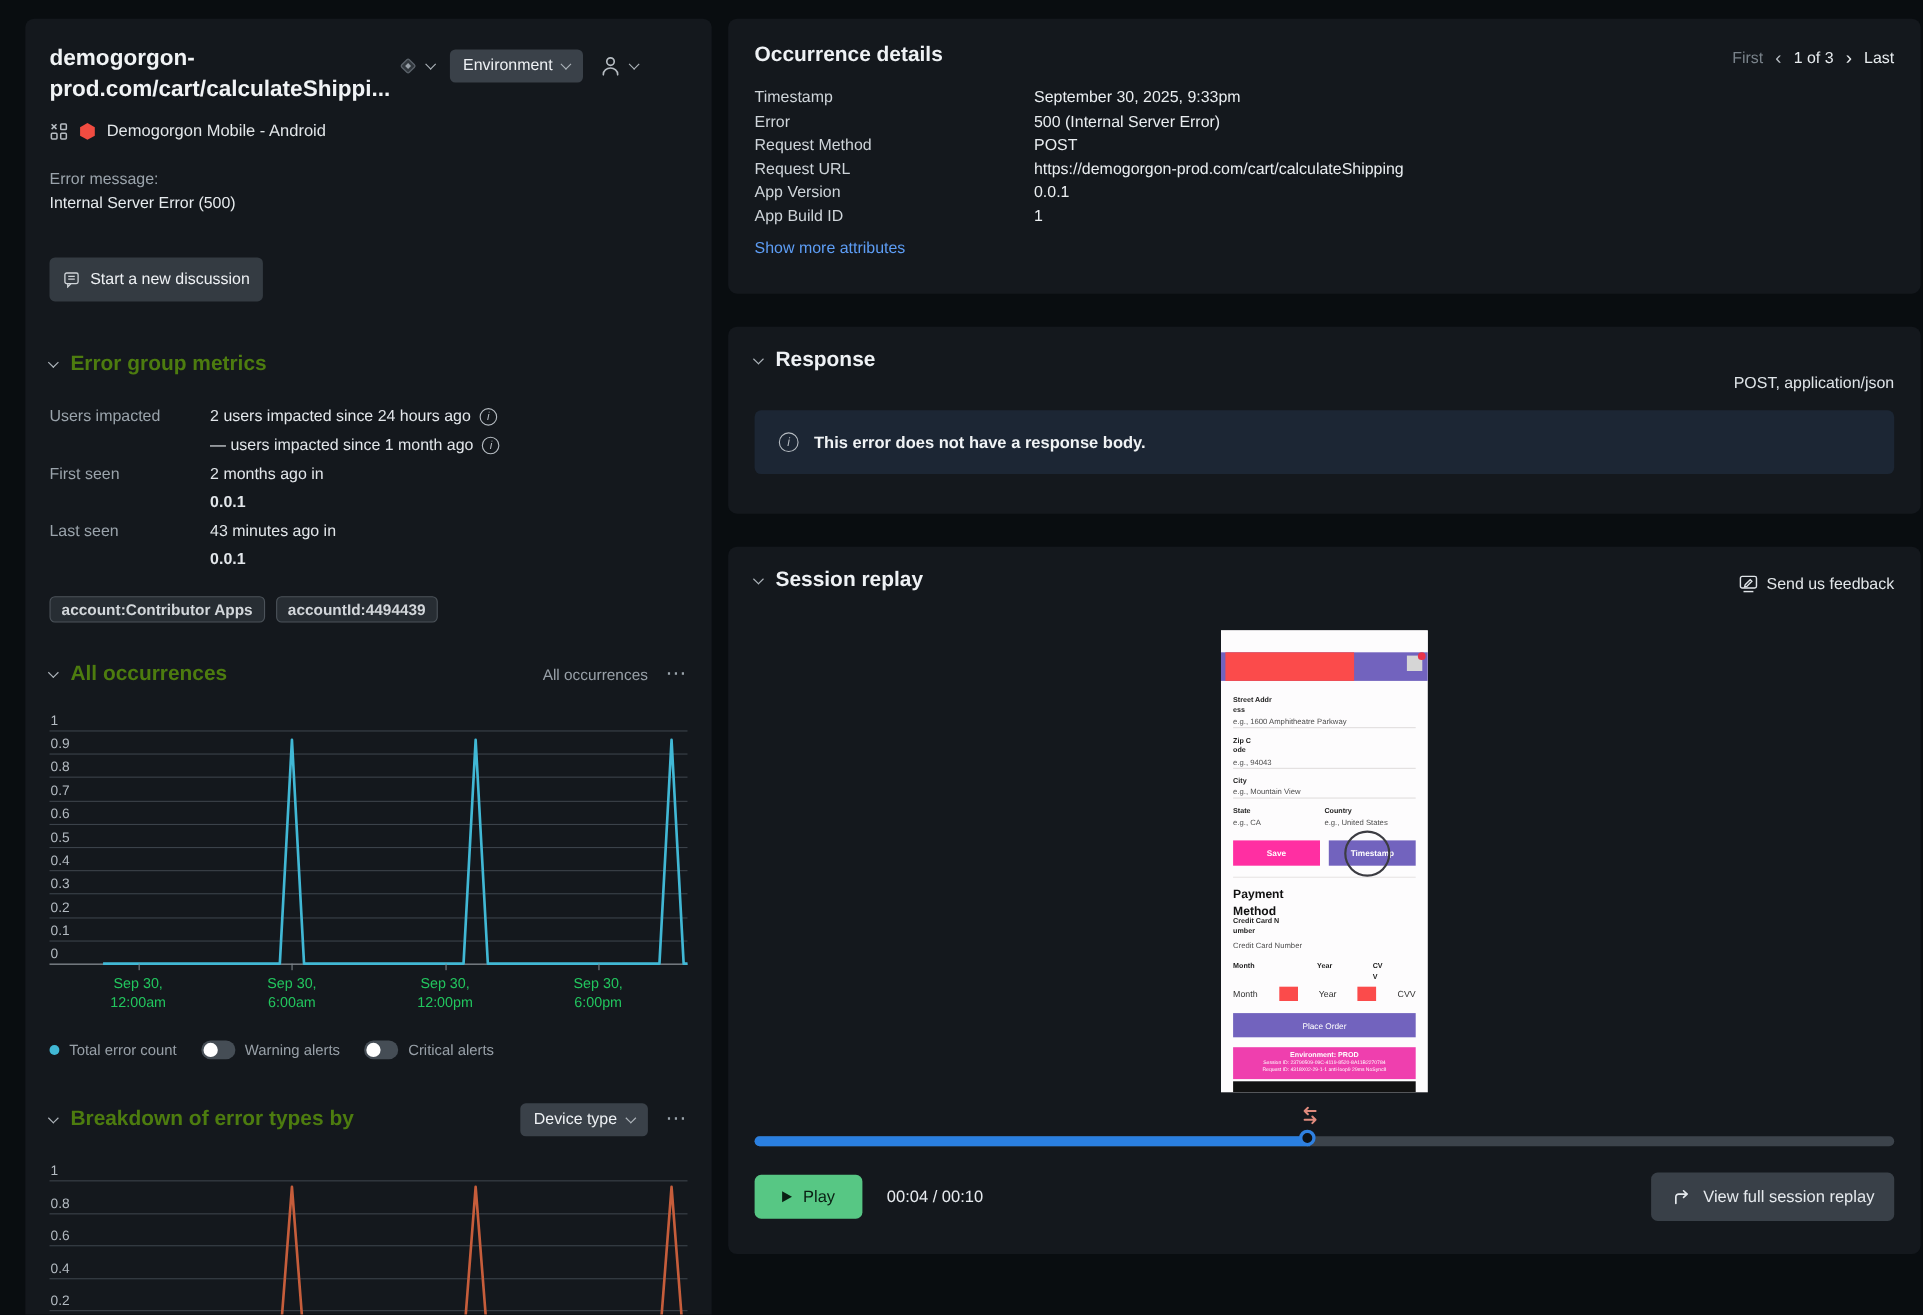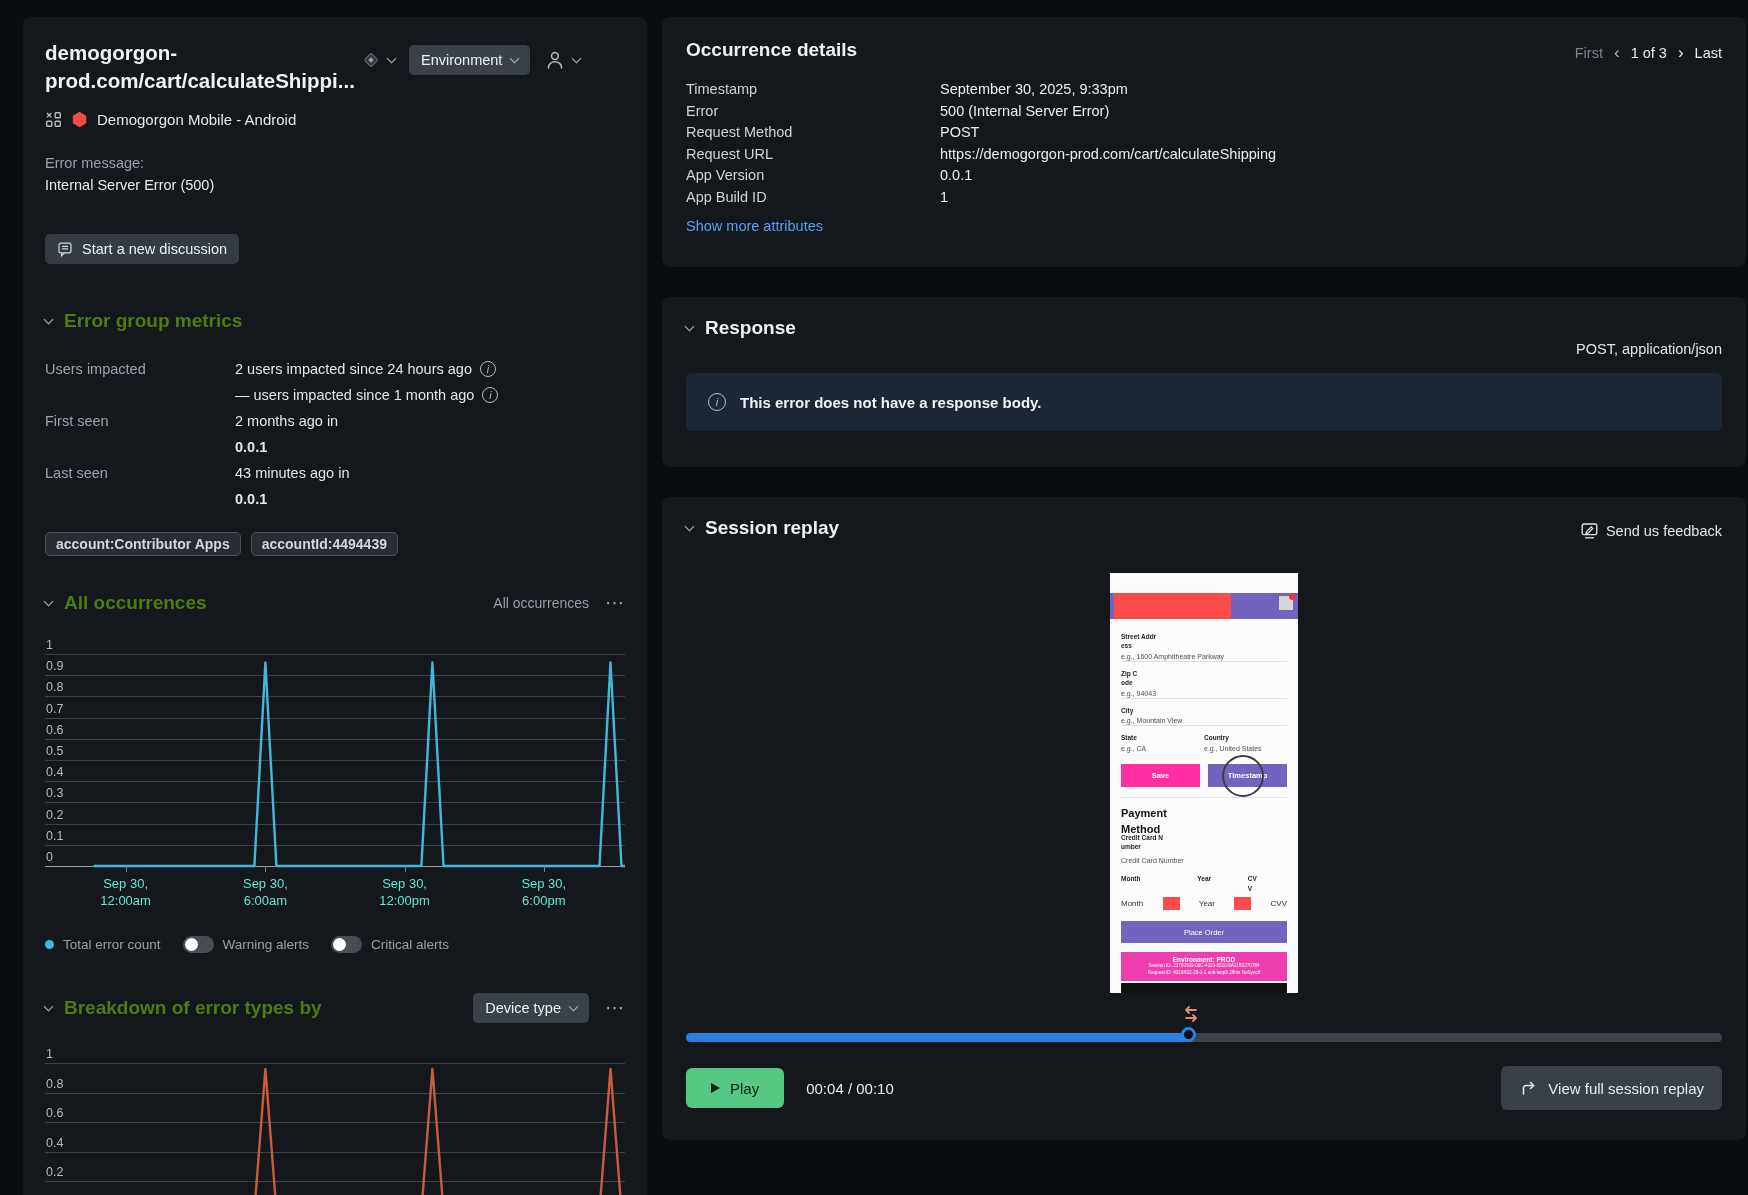--- a/index.html
+++ b/index.html
@@ -15,48 +15,48 @@
   .title-actions { display:flex; align-items:center; gap:14px; margin-top:6px; }
   .chev { width:7px; height:7px; border-right:1.7px solid currentColor; border-bottom:1.7px solid currentColor;
           transform:rotate(45deg); display:inline-block; margin-top:-3px; color:#aeb5bb; }
   .icon-btn { display:flex; align-items:center; gap:7px; cursor:pointer; color:#aeb5bb; background:none; border:none; }
   .btn { display:inline-flex; align-items:center; gap:9px; background:#3a4149; border:none; border-radius:5px;
          height:30px; padding:0 12px; color:#eef1f4; font-size:14.5px; font-family:inherit; cursor:pointer; }
   .badge-row { display:flex; align-items:center; gap:9px; margin-top:16px; }
   .badge-text { font-size:15px; color:#e2e6e9; }
   .errmsg-label { margin-top:24px; font-size:14.5px; color:#9aa3ab; line-height:22px; }
   .errmsg { font-size:14.5px; color:#e6eaed; line-height:22px; }
-  .discussion-btn { margin-top:38px; height:30px; background:#343b42; }
+  .discussion-btn { margin-top:38px; height:40px; background:#343b42; }
   .section-head { display:flex; align-items:center; gap:12px; }
   .section-head h2 { font-size:19px; font-weight:700; color:#4d7c0f; }
   .sec-metrics { margin-top:46px; }
   .metric-table { margin-top:24px; }
   .metric-row { display:flex; }
   .metric-label { width:146px; font-size:14.5px; color:#9aa3ab; line-height:26px; flex:none; }
-  .metric-val { font-size:14.5px; color:#e2e6ea; line-height:26px; display:flex; align-items:center; gap:8px;margin-left:44px; }
+  .metric-val { font-size:14.5px; color:#e2e6ea; line-height:26px; display:flex; align-items:center; gap:8px; }
   .metric-bold { font-weight:700; }
   .info-icon { width:16px; height:16px; border:1.2px solid #b6bcc2; border-radius:50%; color:#b6bcc2;
                font-size:10.5px; display:inline-flex; align-items:center; justify-content:center; flex:none; }
   .tag-row { display:flex; gap:10px; margin-top:20px; }
   .tag { background:#272d33; border:1px solid #4c535a; border-radius:5px; padding:3px 10px;
          font-size:14px; color:#d2d6da;font-weight:bold; }
   .sec-occ { margin-top:36px; justify-content:space-between; }
   .sec-occ .lefty, .sec-bd .lefty { display:flex; align-items:center; gap:12px; }
   .sec-right { display:flex; align-items:center; gap:16px; }
   .muted-label { font-size:14px; color:#98a0a8; }
   .dots { color:#9aa3ab; font-size:19px; letter-spacing:1px; background:none; border:none; cursor:pointer; line-height:10px; }
   .sec-bd { margin-top:40px; justify-content:space-between; }
 
   
   .chart { position:relative; margin-top:24px; }
   .chart .gridline { position:absolute; left:0; right:0; height:1px; background:#3b424a; }
   .chart .baseline { background:#99a0a7; }
   .chart .ytick { position:absolute; left:1px; font-size:12.5px; color:#b3bac1; }
   .chart .xtick { position:absolute; width:1px; height:6px; background:#7c838a; }
-  .chart .xlabel { position:absolute; width:110px; text-align:center; font-size:13px; color:#5eead4; line-height:17px; }
+  .chart .xlabel { position:absolute; width:110px; text-align:center; font-size:13px; color:#22c55e; line-height:17px; }
   .legend { display:flex; align-items:center; gap:22px; margin-top:12px; }
   .legend-item { display:flex; align-items:center; gap:9px; font-size:13.5px; color:#98a0a8; }
   .dot { width:9px; height:9px; border-radius:50%; background:#41b8d5; }
   .toggle { width:31px; height:17px; border-radius:10px; background:#454d55; position:relative; border:none; cursor:pointer; flex:none; }
   .toggle::after { content:""; position:absolute; left:2px; top:2px; width:13px; height:13px; border-radius:50%; background:#fff; }
 
   
   .right-col { width:1084px; display:flex; flex-direction:column; }
   .card-occurrence { padding:22px 24px 32px; position:relative; margin-bottom:30px; }
   .card-occurrence h2, .card-rsp h2, .card-replay h2 { font-size:19px; font-weight:700; color:#eef1f4; }

